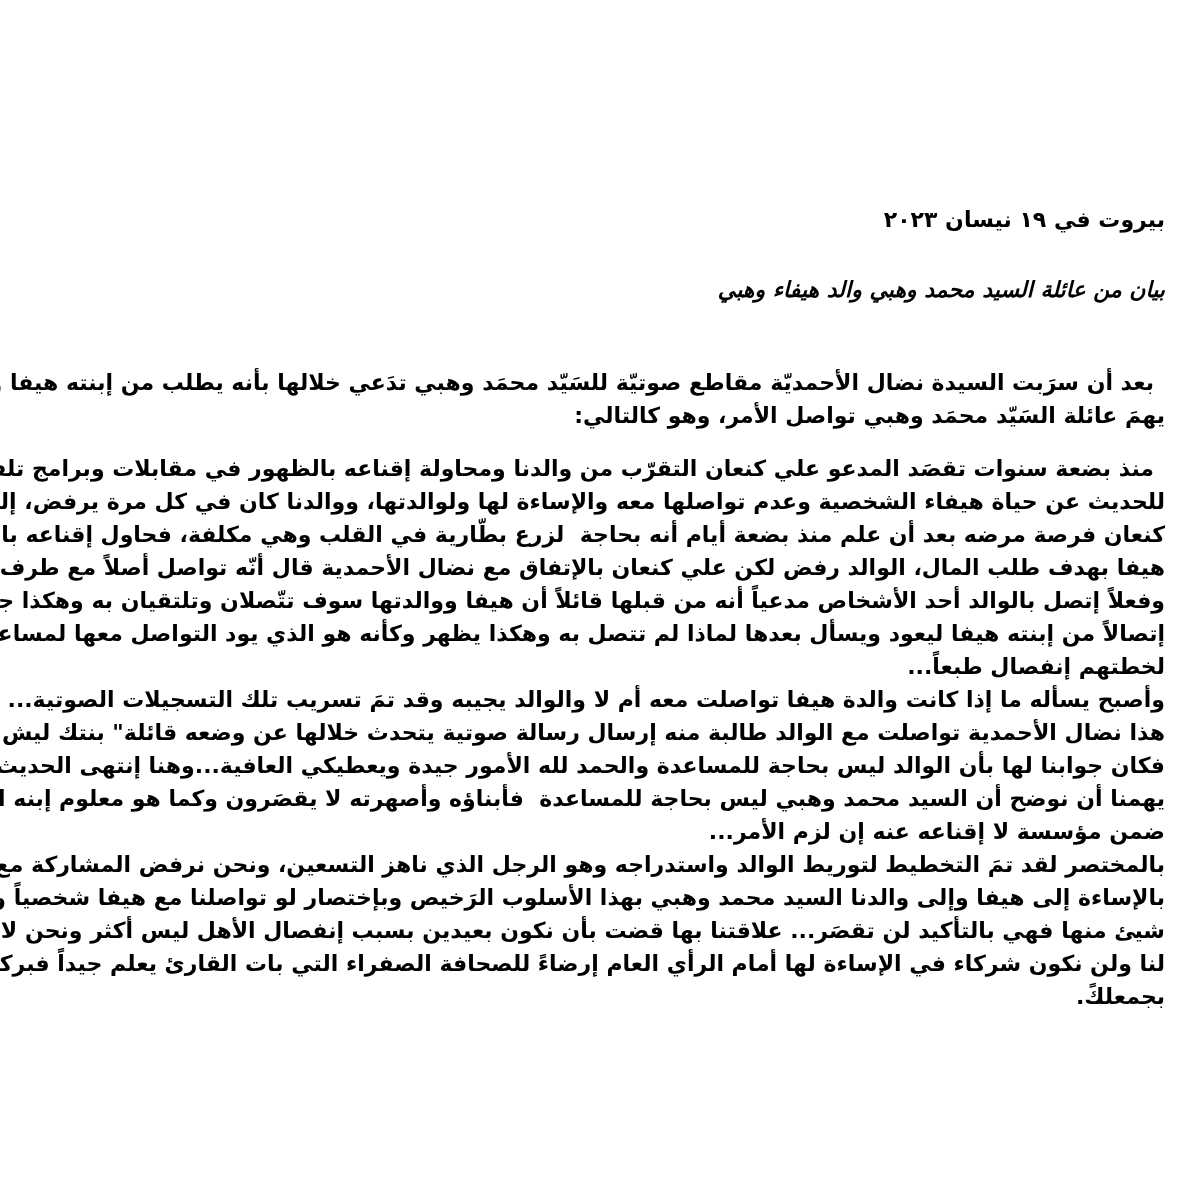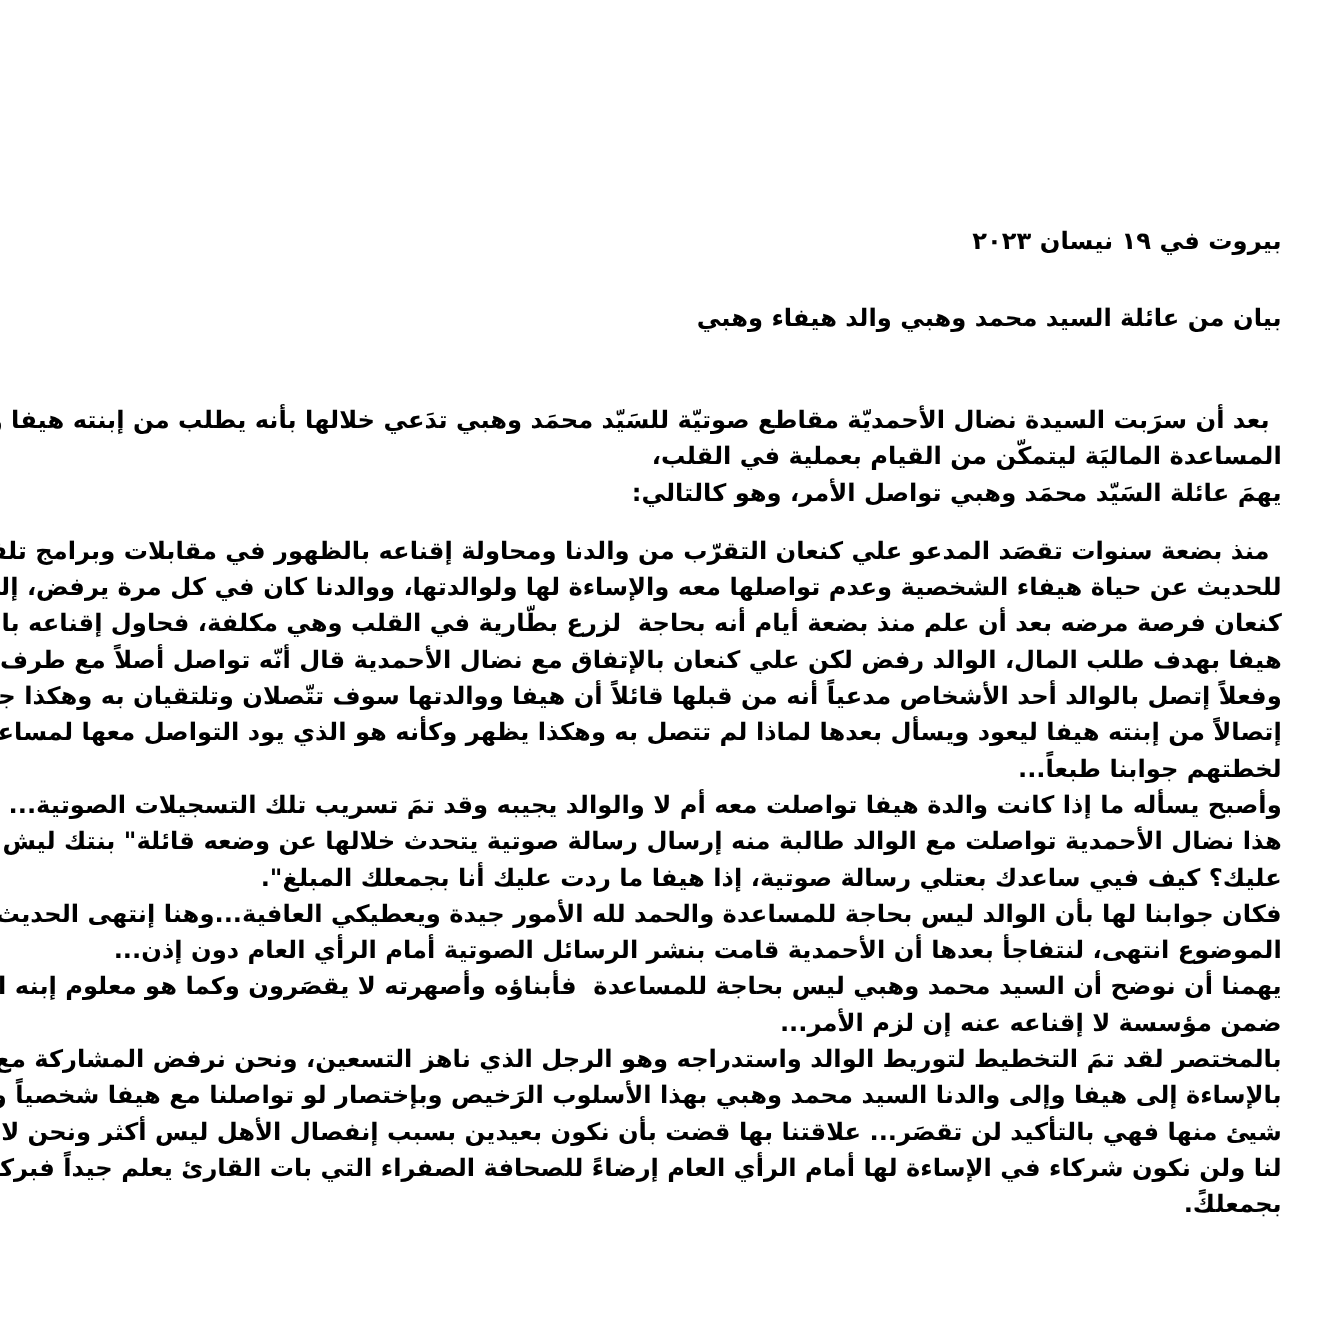--- a/index.html
+++ b/index.html
@@ -29,20 +29,21 @@
     margin-top: 203px;
     font-size: 22px;
     line-height: 33px;
     white-space: pre;
   }
   .doc-title {
     margin-top: 37px;
     font-size: 22px;
     line-height: 33px;
     white-space: pre;
+    font-style: italic;
   }
   .statement-body {
     margin-top: 60px;
     font-size: 22px;
   }
   .line {
     line-height: 33px;
     white-space: pre;
   }
   .para .line:first-child {
@@ -55,36 +56,33 @@
 </head>
 <body>
 
 <div class="page">
   <div class="content">
     <div class="dateline">بيروت في ١٩ نيسان ٢٠٢٣</div>
     <div class="doc-title">بيان من عائلة السيد محمد وهبي والد هيفاء وهبي</div>
     <div class="statement-body">
       <div class="para">
           <div class="line">بعد أن سرَبت السيدة نضال الأحمديّة مقاطع صوتيّة للسَيّد محمَد وهبي تدَعي خلالها بأنه يطلب من إبنته هيفا وهبي</div>
-          <div class="line">المساعدة الماليَة ليتمكّن من القيام بعملية في القلب،</div>
           <div class="line">يهمَ عائلة السَيّد محمَد وهبي تواصل الأمر، وهو كالتالي:</div>
         </div>
       <div class="para para-gap">
           <div class="line">منذ بضعة سنوات تقصَد المدعو علي كنعان التقرّب من والدنا ومحاولة إقناعه بالظهور في مقابلات وبرامج تلفزيونية</div>
           <div class="line">للحديث عن حياة هيفاء الشخصية وعدم تواصلها معه والإساءة لها ولوالدتها، ووالدنا كان في كل مرة يرفض، إلى أن إستغلَ</div>
           <div class="line">كنعان فرصة مرضه بعد أن علم منذ بضعة أيام أنه بحاجة  لزرع بطّارية في القلب وهي مكلفة، فحاول إقناعه بالتواصل مع</div>
           <div class="line">هيفا بهدف طلب المال، الوالد رفض لكن علي كنعان بالإتفاق مع نضال الأحمدية قال أنّه تواصل أصلاً مع طرف من قبل هيفا</div>
           <div class="line">وفعلاً إتصل بالوالد أحد الأشخاص مدعياً أنه من قبلها قائلاً أن هيفا ووالدتها سوف تتّصلان وتلتقيان به وهكذا جعله ينتظر</div>
           <div class="line">إتصالاً من إبنته هيفا ليعود ويسأل بعدها لماذا لم تتصل به وهكذا يظهر وكأنه هو الذي يود التواصل معها لمساعدته وفقاً</div>
-          <div class="line">لخطتهم جوابنا طبعاً...</div>
+          <div class="line">لخطتهم إنفصال طبعاً...</div>
           <div class="line">وأصبح يسأله ما إذا كانت والدة هيفا تواصلت معه أم لا والوالد يجيبه وقد تمَ تسريب تلك التسجيلات الصوتية... وقبل كل</div>
           <div class="line">هذا نضال الأحمدية تواصلت مع الوالد طالبة منه إرسال رسالة صوتية يتحدث خلالها عن وضعه قائلة" بنتك ليش ما عم ترد</div>
-          <div class="line">عليك؟ كيف فيي ساعدك بعتلي رسالة صوتية، إذا هيفا ما ردت عليك أنا بجمعلك المبلغ".</div>
           <div class="line">فكان جوابنا لها بأن الوالد ليس بحاجة للمساعدة والحمد لله الأمور جيدة ويعطيكي العافية...وهنا إنتهى الحديث وظنَنّا أنَّ</div>
-          <div class="line">الموضوع انتهى، لنتفاجأ بعدها أن الأحمدية قامت بنشر الرسائل الصوتية أمام الرأي العام دون إذن...</div>
           <div class="line">يهمنا أن نوضح أن السيد محمد وهبي ليس بحاجة للمساعدة  فأبناؤه وأصهرته لا يقصَرون وكما هو معلوم إبنه الشهيد كان</div>
           <div class="line">ضمن مؤسسة لا إقناعه عنه إن لزم الأمر...</div>
           <div class="line">بالمختصر لقد تمَ التخطيط لتوريط الوالد واستدراجه وهو الرجل الذي ناهز التسعين، ونحن نرفض المشاركة مع الأحمدية</div>
           <div class="line">بالإساءة إلى هيفا وإلى والدنا السيد محمد وهبي بهذا الأسلوب الرَخيص وبإختصار لو تواصلنا مع هيفا شخصياً وطلبنا أي</div>
           <div class="line">شيئ منها فهي بالتأكيد لن تقصَر... علاقتنا بها قضت بأن نكون بعيدين بسبب إنفصال الأهل ليس أكثر ونحن لا نقبل الإساءة</div>
           <div class="line">لنا ولن نكون شركاء في الإساءة لها أمام الرأي العام إرضاءً للصحافة الصفراء التي بات القارئ يعلم جيداً فبركاتها وافتراءاتها</div>
           <div class="line">بجمعلكً.</div>
         </div>
     </div>
   </div>

